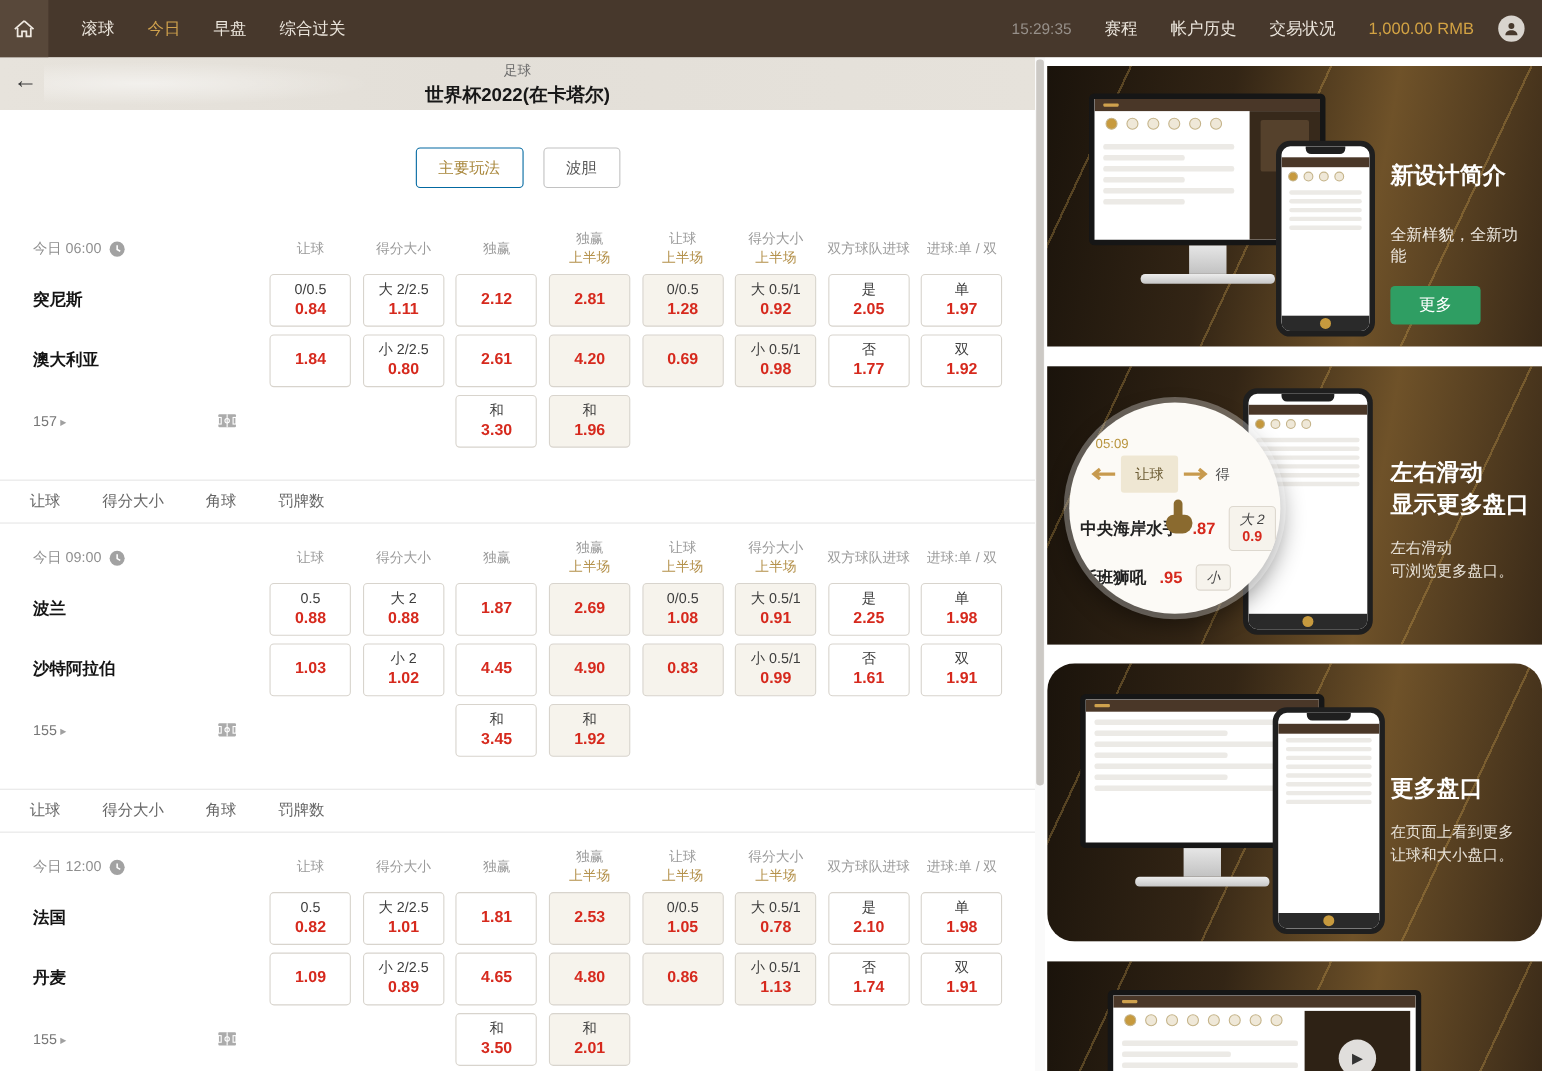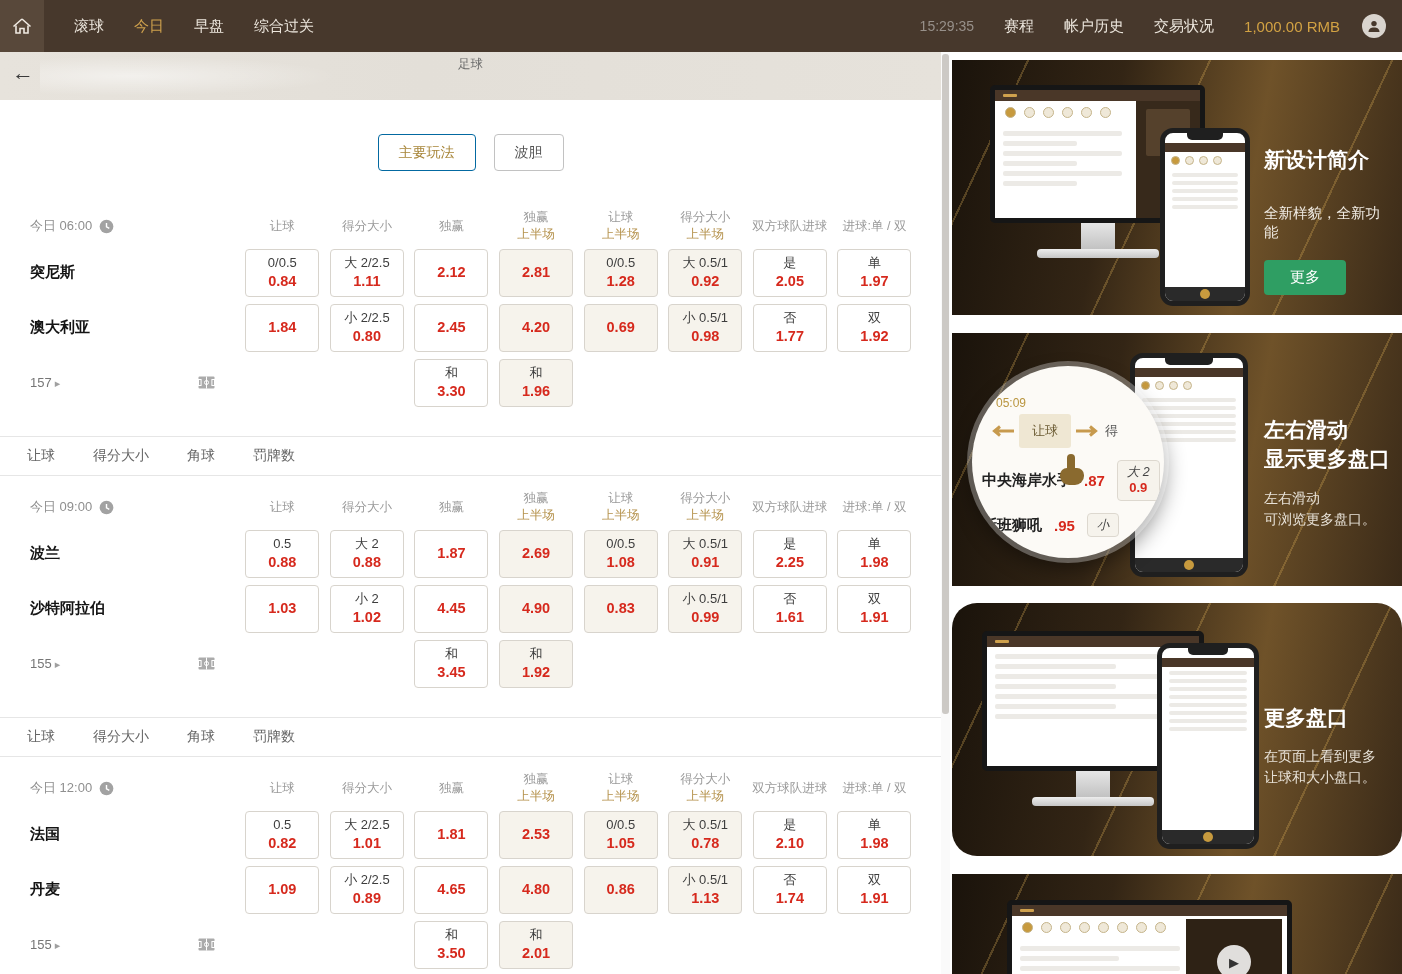--- a/index.html
+++ b/index.html
@@ -170,20 +170,21 @@
         </svg>
       </span>
     </div>
   </div>
 
   <div class="main">
     <div class="page-head">
       <span class="back">←</span>
       <div class="ph-text">
         <div class="sport">足球</div>
+        <div class="title">世界杯2022(在卡塔尔)</div>
       </div>
     </div>
 
     <div class="play-row" id="playTabs">
         <div class="pbtn act">主要玩法</div>
         <div class="pbtn idle">波胆</div>
       </div>
 
     <div id="sections">
         <div class="section">
@@ -286,21 +287,21 @@
               </div>
             </div>
             <div class="odds-col">
               <div class="cell">
                 <span class="line">小 2/2.5</span>
                 <span class="odds">0.80</span>
               </div>
             </div>
             <div class="odds-col">
               <div class="cell">
-                <span class="odds">2.45</span>
+                <span class="odds">2.61</span>
               </div>
             </div>
             <div class="odds-col">
               <div class="cell half">
                 <span class="odds">4.20</span>
               </div>
             </div>
             <div class="odds-col">
               <div class="cell half">
                 <span class="odds">0.69</span>

